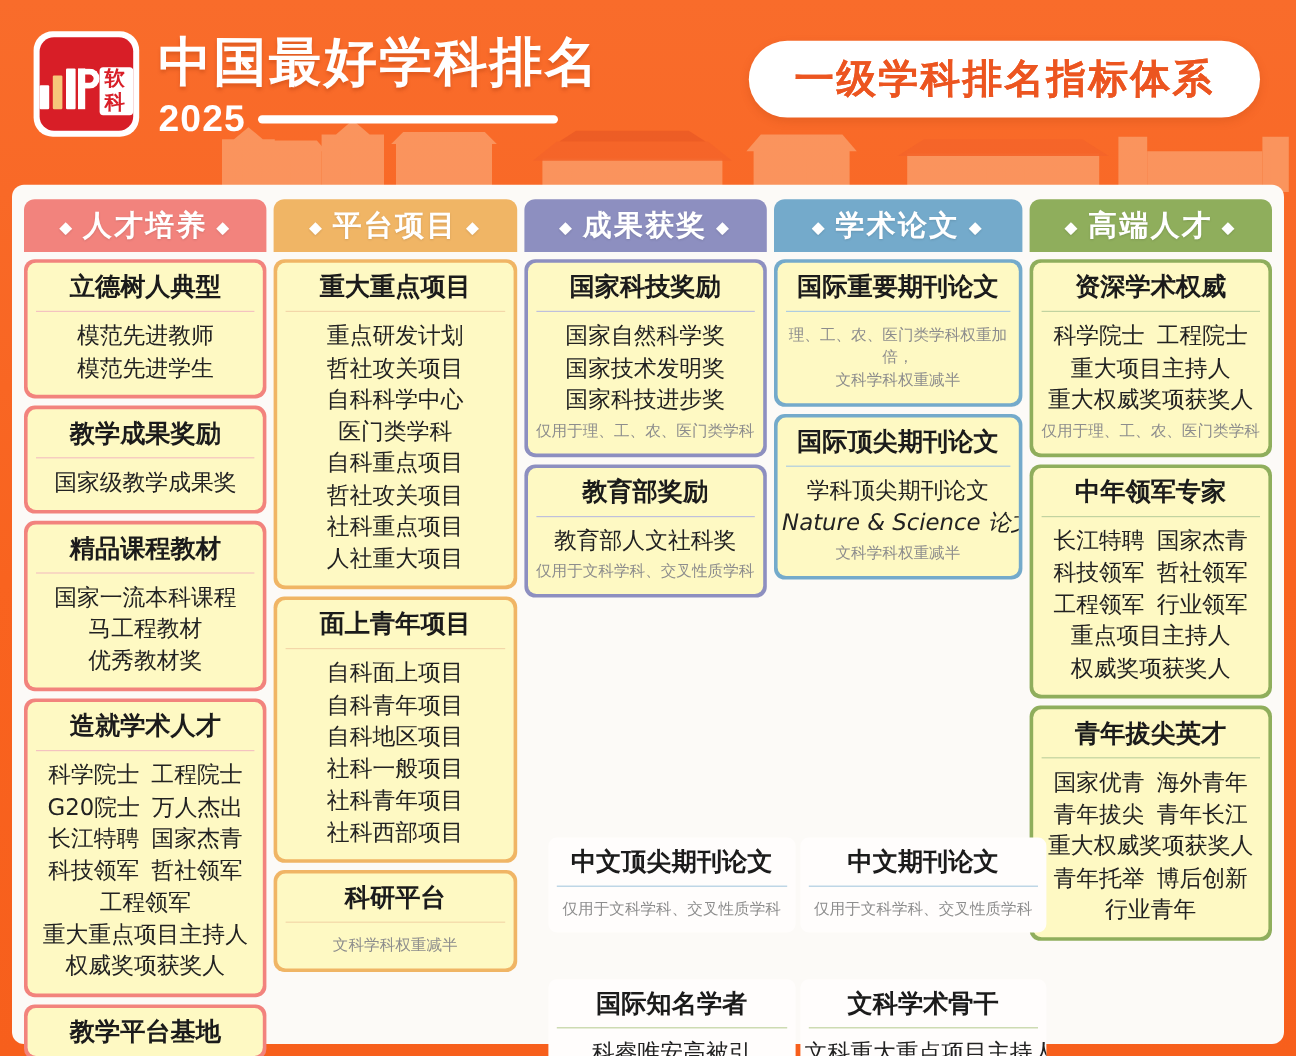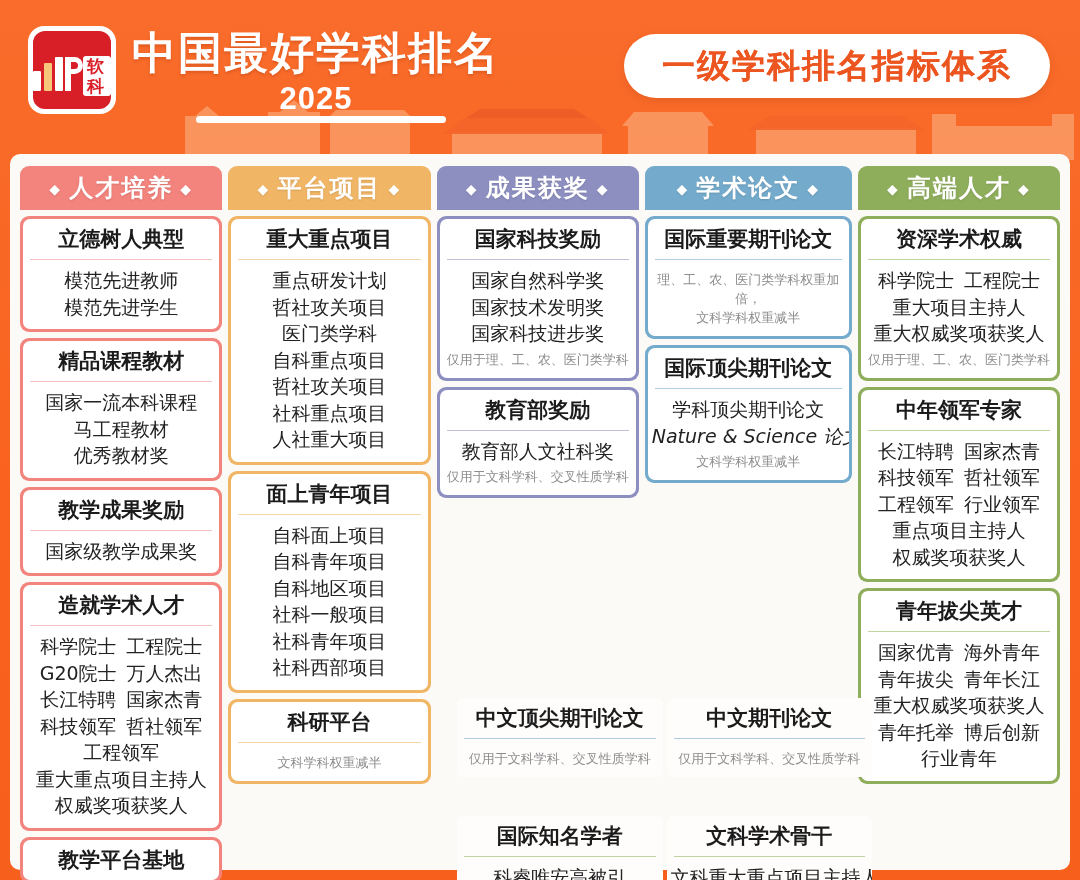--- a/index.html
+++ b/index.html
@@ -29,21 +29,21 @@
   .rmark:before{content:"";position:absolute;left:0;top:0;width:6px;height:34px;background:#fff;}
   .rmark:after{content:"";position:absolute;left:5px;top:0;width:13px;height:17px;
                border:5px solid #fff;border-left:none;border-radius:0 9px 9px 0;box-sizing:border-box;}
   .logo-cn{margin-top:5px;background:#fff;color:#D81E27;font-weight:bold;font-size:17px;
            line-height:20px;padding:0 4px;border-radius:3px;letter-spacing:0px;
            font-family:"DejaVu Sans","Liberation Sans",sans-serif;}
   .title-block{margin-left:16px;padding-top:2px;}
   .main-title{color:#fff;font-size:44px;font-weight:bold;letter-spacing:2px;line-height:50px;
               font-family:"DejaVu Sans","Liberation Sans",sans-serif;
               text-shadow:0 2px 3px rgba(140,40,0,.25);}
-  .year-row{display:flex;align-items:center;margin-top:4px;flex-direction:column;}
+  .year-row{display:flex;align-items:center;margin-top:4px;}
   .year{color:#fff;font-size:31px;font-weight:bold;letter-spacing:1px;line-height:34px;}
   .year-rule{margin-left:10px;height:7px;width:250px;background:#fff;border-radius:4px;}
   .pill{position:absolute;right:30px;top:34px;background:#fff;border-radius:40px;
         padding:12px 38px;box-shadow:0 3px 8px rgba(150,50,10,.18);}
   .pill-text{font-size:33px;font-weight:bold;line-height:40px;letter-spacing:2px;
              background:linear-gradient(180deg,#F2692C 0%,#E8491A 100%);
              -webkit-background-clip:text;background-clip:text;color:#EC5520;
              font-family:"DejaVu Sans","Liberation Sans",sans-serif;}
 
   
@@ -52,21 +52,21 @@
   .cols{display:flex;gap:6px;height:100%;}
   .col{width:207px;display:flex;flex-direction:column;gap:6px;}
 
   .col-head{border-radius:9px 9px 0 0;text-align:center;color:#fff;font-weight:bold;
             font-size:24px;line-height:44px;height:44px;letter-spacing:2px;
             font-family:"DejaVu Sans","Liberation Sans",sans-serif;
             text-shadow:0 1px 2px rgba(0,0,0,.12);}
   .col-head .dia{font-size:14px;vertical-align:2px;margin:0 7px;}
 
   .group{border-radius:9px;padding:3px;box-sizing:border-box;}
-  .card{background:#ffffff;border-radius:7px;overflow:hidden;}
+  .card{background:#fef9c3;border-radius:7px;overflow:hidden;}
   .card-title{text-align:center;font-size:21px;font-weight:bold;color:#1b1b1b;
               padding:7px 2px 7px;line-height:26px;
               font-family:"DejaVu Sans","Liberation Sans",sans-serif;}
   .card-body{padding:7px 4px 9px;text-align:center;}
   .item{font-size:19px;line-height:26.5px;color:#222;white-space:nowrap;
         font-family:"DejaVu Sans","Liberation Sans",sans-serif;}
   .item .sp{display:inline-block;width:10px;}
   .item.it-ital{font-style:italic;}
   .note{font-size:13px;color:#8d8d8d;line-height:19px;margin-top:3px;
         font-family:"DejaVu Sans","Liberation Sans",sans-serif;}
@@ -182,35 +182,35 @@
               <div class="card-title">立德树人典型</div>
               <div class="sep"></div>
               <div class="card-body">
                 <div class="item">模范先进教师</div>
                 <div class="item">模范先进学生</div>
               </div>
             </div>
           </div>
           <div class="group">
             <div class="card">
+              <div class="card-title">教学成果奖励</div>
+              <div class="sep"></div>
+              <div class="card-body">
+                <div class="item">国家级教学成果奖</div>
+              </div>
+            </div>
+          </div>
+          <div class="group">
+            <div class="card">
               <div class="card-title">精品课程教材</div>
               <div class="sep"></div>
               <div class="card-body">
                 <div class="item">国家一流本科课程</div>
                 <div class="item">马工程教材</div>
                 <div class="item">优秀教材奖</div>
-              </div>
-            </div>
-          </div>
-          <div class="group">
-            <div class="card">
-              <div class="card-title">教学成果奖励</div>
-              <div class="sep"></div>
-              <div class="card-body">
-                <div class="item">国家级教学成果奖</div>
               </div>
             </div>
           </div>
           <div class="group">
             <div class="card">
               <div class="card-title">造就学术人才</div>
               <div class="sep"></div>
               <div class="card-body">
                 <div class="item">科学院士<span class="sp"></span>工程院士</div>
                 <div class="item">G20院士<span class="sp"></span>万人杰出</div>
@@ -230,20 +230,21 @@
         </div>
         <div class="col t-orange">
           <div class="col-head"><span class="dia">◆</span><span>平台项目</span><span class="dia">◆</span></div>
           <div class="group">
             <div class="card">
               <div class="card-title">重大重点项目</div>
               <div class="sep"></div>
               <div class="card-body">
                 <div class="item">重点研发计划</div>
                 <div class="item">哲社攻关项目</div>
+                <div class="item">自科科学中心</div>
                 <div class="item">医门类学科</div>
                 <div class="item">自科重点项目</div>
                 <div class="item">哲社攻关项目</div>
                 <div class="item">社科重点项目</div>
                 <div class="item">人社重大项目</div>
               </div>
             </div>
           </div>
           <div class="group">
             <div class="card">

